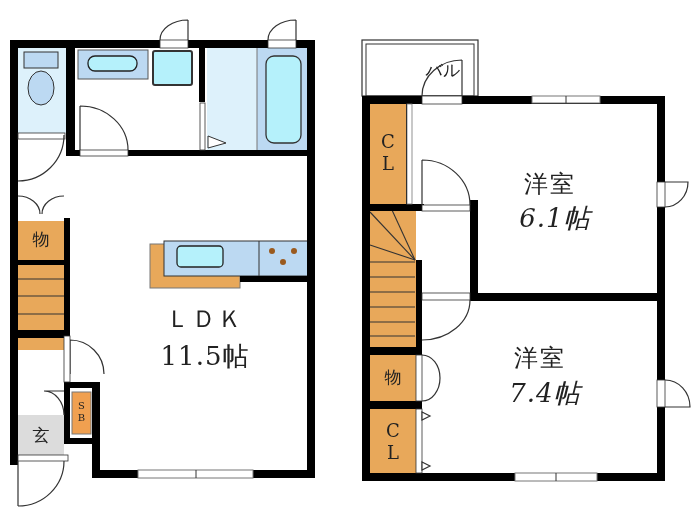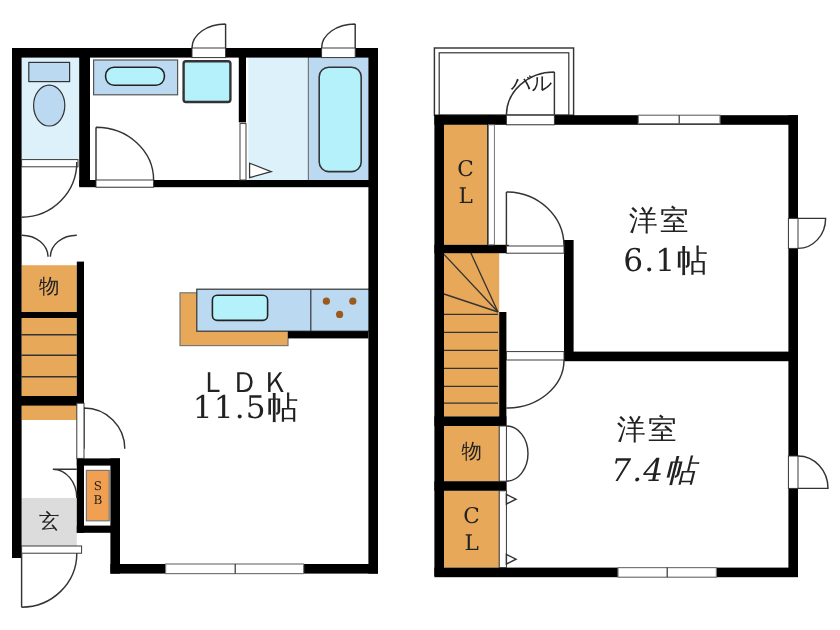--- a/index.html
+++ b/index.html
@@ -150,34 +150,34 @@
       <path d="M422 355 A18 23 0 0 1 440 378 M422 401 A18 23 0 0 0 440 378"></path>
       <polygon points="422,412 430,416 422,420" fill="#fff"></polygon>
       <polygon points="422,462 430,466 422,470" fill="#fff"></polygon>
       <path d="M665 182 L688 182 A23 25 0 0 1 665 207"></path>
       <path d="M665 380 A25 27 0 0 1 690 407 L665 407"></path>
     </g>
   </g>
 </svg>
 
 <div class="lbl room-name" style="left:150px;top:307px;width:110px;">ＬＤＫ</div>
-<div class="lbl room-size" style="left:145px;top:327px;width:120px;">11.5帖</div>
+<div class="lbl room-size" style="left:145px;top:343px;width:120px;">11.5帖</div>
 <div class="lbl small" style="left:18px;top:231px;width:46px;">物</div>
 <div class="lbl small" style="left:24px;top:427px;width:34px;">玄</div>
 <div class="lbl tiny" style="left:72px;top:400px;width:19px;">
   <div>S</div>
   <div>B</div>
 </div>
 
 <div class="lbl small" style="left:392px;top:62px;width:40px;margin-left:31px;">バル</div>
 <div class="lbl cl" style="left:370px;top:131px;width:36px;">
   <div>C</div>
   <div>L</div>
 </div>
 <div class="lbl small" style="left:370px;top:369px;width:46px;">物</div>
 <div class="lbl cl" style="left:370px;top:420px;width:46px;">
   <div>C</div>
   <div>L</div>
 </div>
 <div class="lbl room-name" style="left:505px;top:172px;width:90px;">洋室</div>
-<div class="lbl room-size" style="left:500px;top:205px;width:110px;">6.1帖</div>
+<div class="lbl room-size" style="left:500px;top:205px;width:110px;font-style:italic;">6.1帖</div>
 <div class="lbl room-name" style="left:495px;top:346px;width:90px;">洋室</div>
 <div class="lbl room-size" style="left:490px;top:380px;width:110px;font-style:italic;">7.4帖</div>
 
 </body></html>

